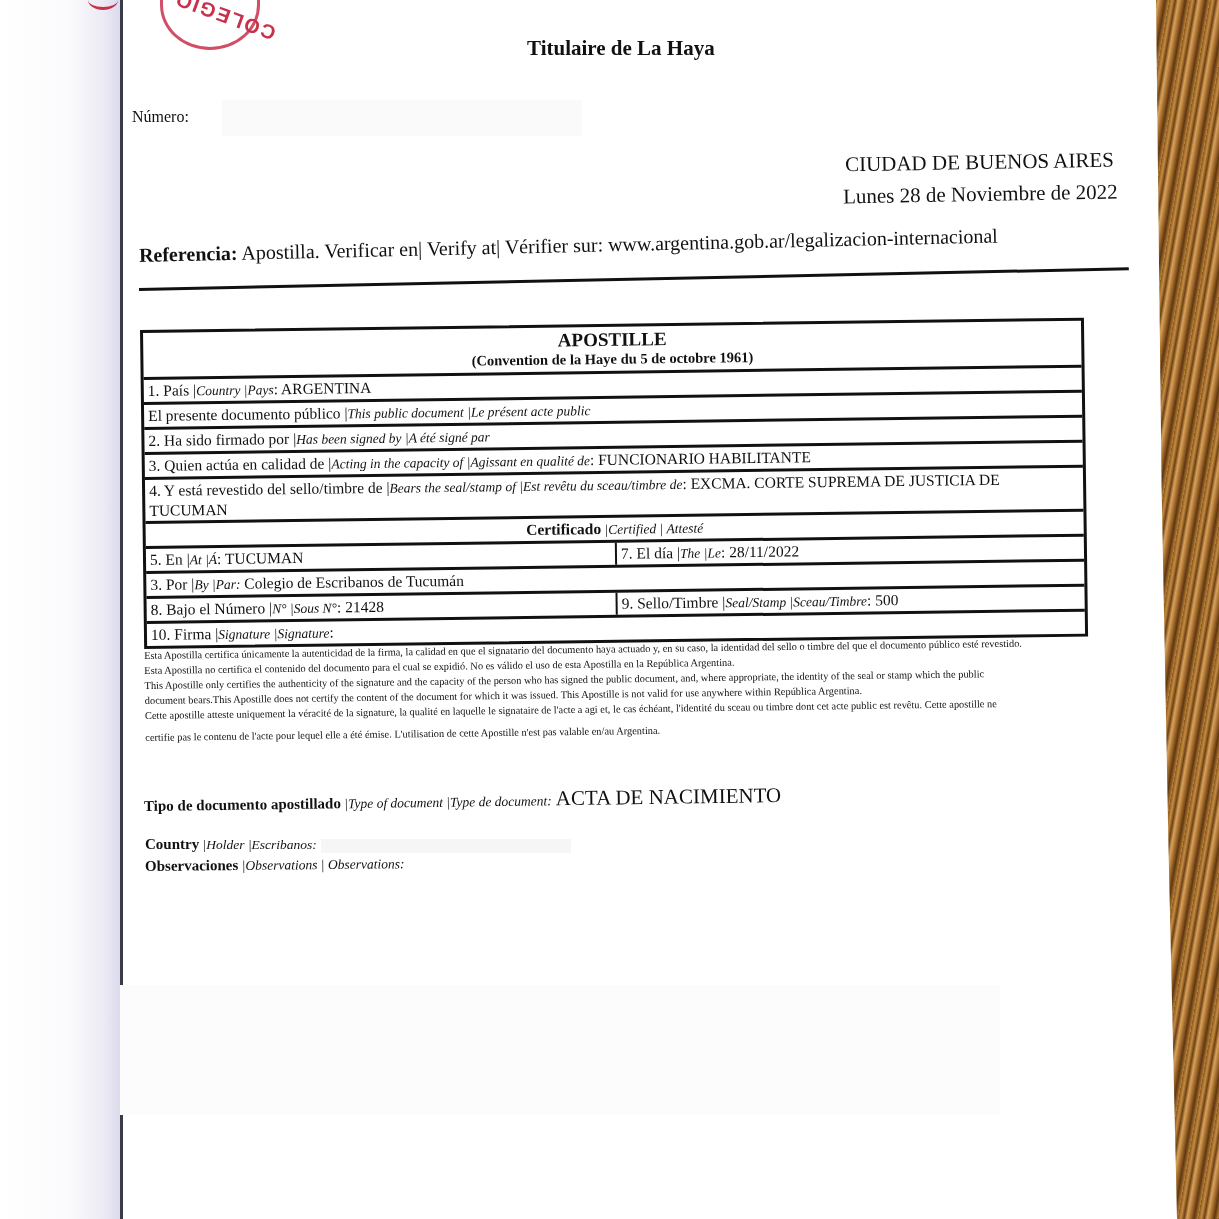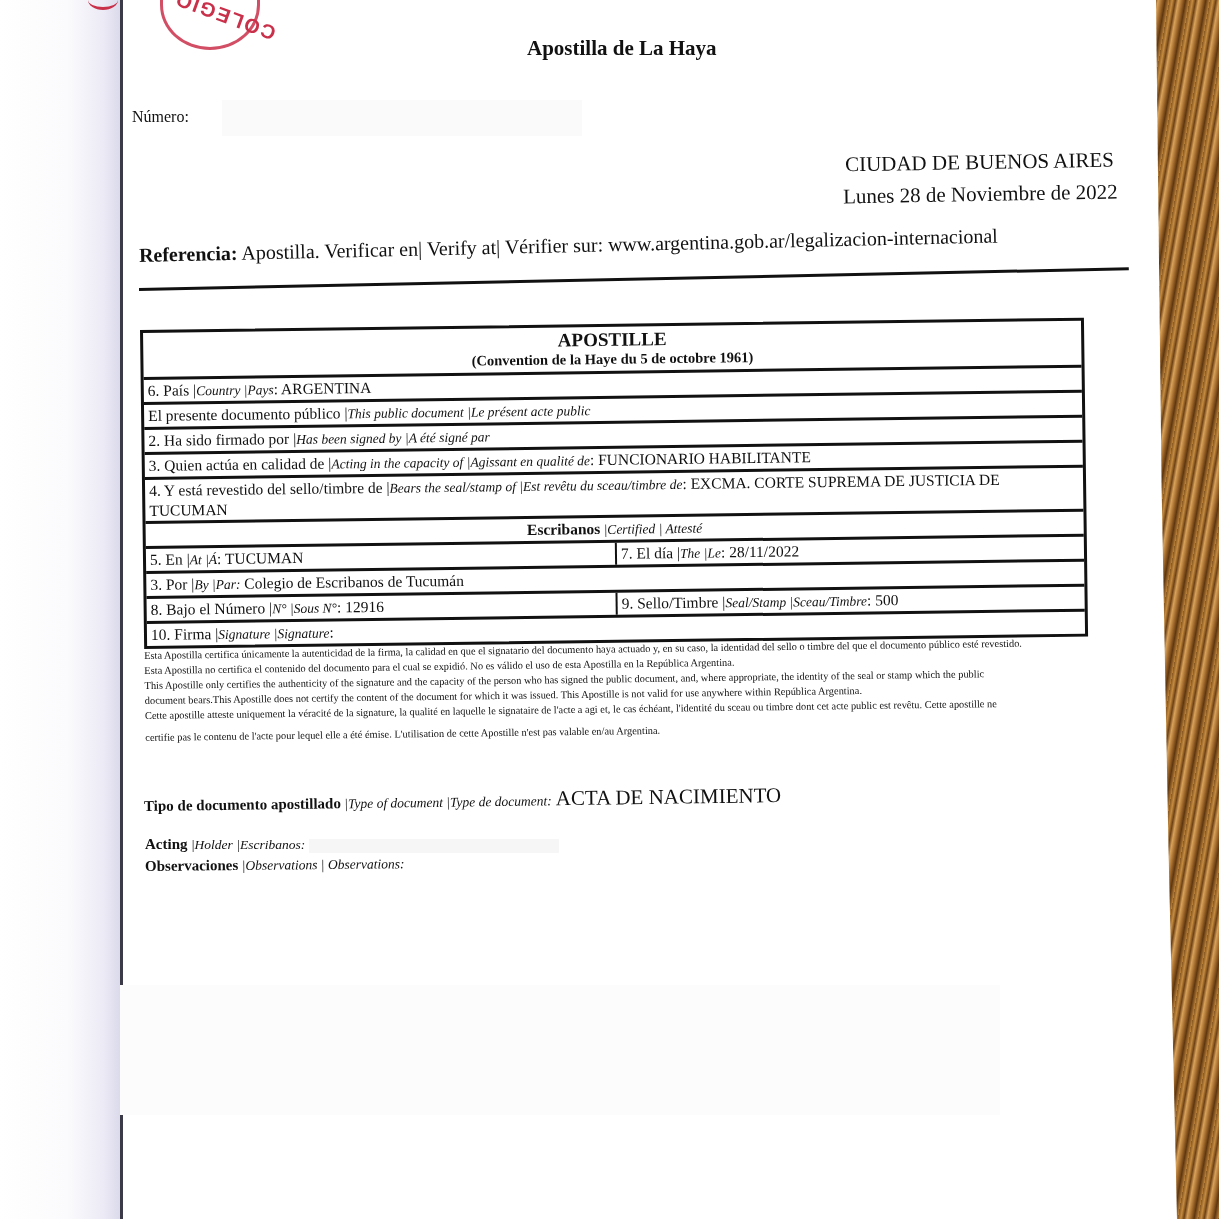--- a/index.html
+++ b/index.html
@@ -66,66 +66,66 @@
 <div class="left-margin"></div>
 <div class="page-edge"></div>
 <div class="page"></div>
 <div class="wood"></div>
 
 <div class="stamp-left"></div>
 <div class="stamp"></div>
 <div class="stamp-text">COLEGIO</div>
 
 <div class="top-cut"></div>
-<div class="title">Apostilla de La Haya</div>
+<div class="title">Titulaire de La Haya</div>
 <div class="numero-label">Número:</div>
 <div class="numero-value"></div>
 <div class="city">CIUDAD DE BUENOS AIRES</div>
 <div class="date">Lunes 28 de Noviembre de 2022</div>
 
 <div class="ref">
   <b>Referencia:</b><span> Apostilla. Verificar en| Verify at| Vérifier sur: www.argentina.gob.ar/legalizacion-internacional</span>
 </div>
 <div class="ref-rule"></div>
 
 <div class="apostille">
   <div class="ap-head">
     <div class="h1">APOSTILLE</div>
     <div class="h2">(Convention de la Haye du 5 de octobre 1961)</div>
   </div>
-  <div class="row"><span>6. País |</span><i>Country |Pays</i><span>: ARGENTINA</span></div>
+  <div class="row"><span>1. País |</span><i>Country |Pays</i><span>: ARGENTINA</span></div>
   <div class="row"><span>El presente documento público |</span><i>This public document |Le présent acte public</i><span></span></div>
   <div class="row"><span>2. Ha sido firmado por |</span><i>Has been signed by |A été signé par</i><span></span></div>
   <div class="row"><span>3. Quien actúa en calidad de |</span><i>Acting in the capacity of |Agissant en qualité de</i><span>: FUNCIONARIO HABILITANTE</span></div>
   <div class="row"><span>4. Y está revestido del sello/timbre de  |</span><i>Bears the seal/stamp of |Est revêtu du sceau/timbre de</i><span>: EXCMA. CORTE SUPREMA DE JUSTICIA DE TUCUMAN</span></div>
-  <div class="row center"><span class="bold">Escribanos</span><i> |Certified | Attesté</i></div>
+  <div class="row center"><span class="bold">Certificado</span><i> |Certified | Attesté</i></div>
   <div class="row split">
     <div class="cell"><span>5. En |</span><i>At |Á</i><span>: TUCUMAN</span></div>
     <div class="cell"><span>7. El día |</span><i>The |Le</i><span>: 28/11/2022</span></div>
   </div>
   <div class="row"><span>3. Por |</span><i>By |Par:</i><span> Colegio de Escribanos de Tucumán</span></div>
   <div class="row split">
-    <div class="cell"><span>8. Bajo el Número |</span><i>N° |Sous N°</i><span>: 12916</span></div>
+    <div class="cell"><span>8. Bajo el Número |</span><i>N° |Sous N°</i><span>: 21428</span></div>
     <div class="cell"><span>9. Sello/Timbre |</span><i>Seal/Stamp |Sceau/Timbre</i><span>: 500</span></div>
   </div>
   <div class="row"><span>10. Firma |</span><i>Signature |Signature</i><span>:</span></div>
 </div>
 
 <div class="fine">
   <p>Esta Apostilla certifica únicamente la autenticidad de la firma, la calidad en que el signatario del documento haya actuado y, en su caso, la identidad del sello o timbre del que el documento público esté revestido.</p>
   <p>Esta Apostilla no certifica el contenido del documento para el cual se expidió. No es válido el uso de esta Apostilla en la República Argentina.</p>
   <p>This Apostille only certifies the authenticity of the signature and the capacity of the person who has signed the public document, and, where appropriate, the identity of the seal or stamp which the public</p>
   <p>document bears.This Apostille does not certify the content of the document for which it was issued. This Apostille is not valid for use anywhere within República Argentina.</p>
   <p>Cette apostille atteste uniquement la véracité de la signature, la qualité en laquelle le signataire de l'acte a agi et, le cas échéant, l'identité du sceau ou timbre dont cet acte public est revêtu. Cette apostille ne</p>
   <p class="gap">certifie pas le contenu de l'acte pour lequel elle a été émise. L'utilisation de cette Apostille n'est pas valable en/au Argentina.</p>
 </div>
 
 <div class="doc-type">
   <span class="bold">Tipo de documento apostillado</span><i> |Type of document |Type de document:</i><span class="val"> ACTA DE NACIMIENTO</span>
 </div>
 <div class="holder">
-  <span class="bold">Acting</span><i> |Holder |Escribanos:</i> <span class="holder-value"></span>
+  <span class="bold">Country</span><i> |Holder |Escribanos:</i> <span class="holder-value"></span>
 </div>
 <div class="obs">
   <span class="bold">Observaciones</span><i> |Observations | Observations:</i>
 </div>
 
 <div class="redacted-block"></div>
 
 </body></html>

